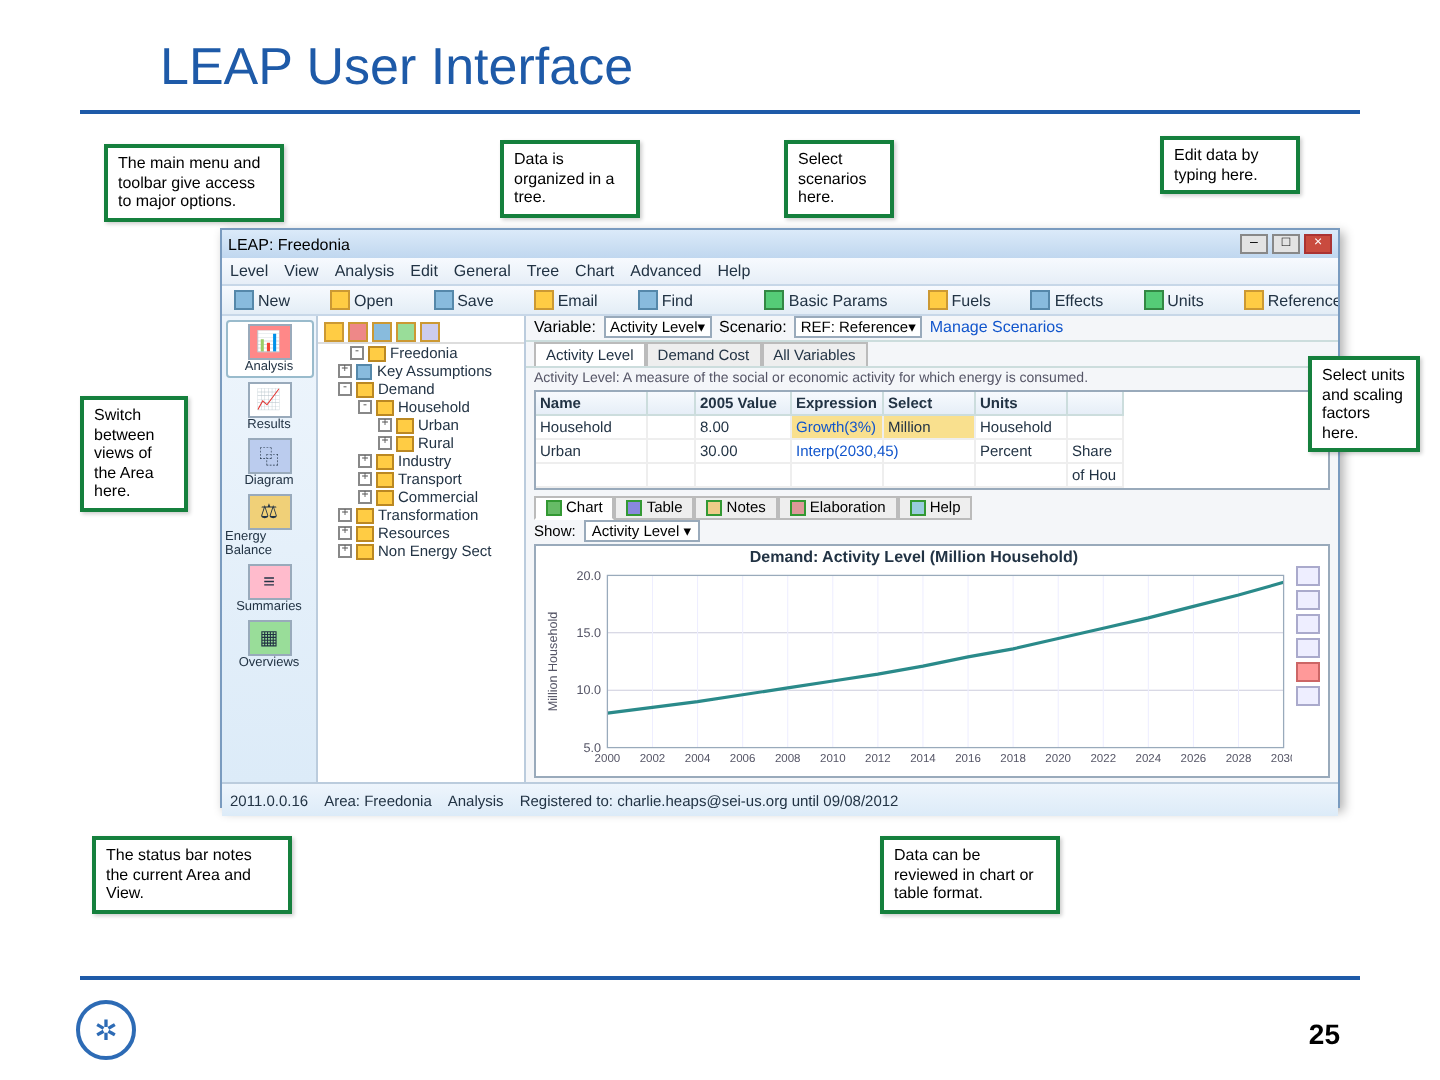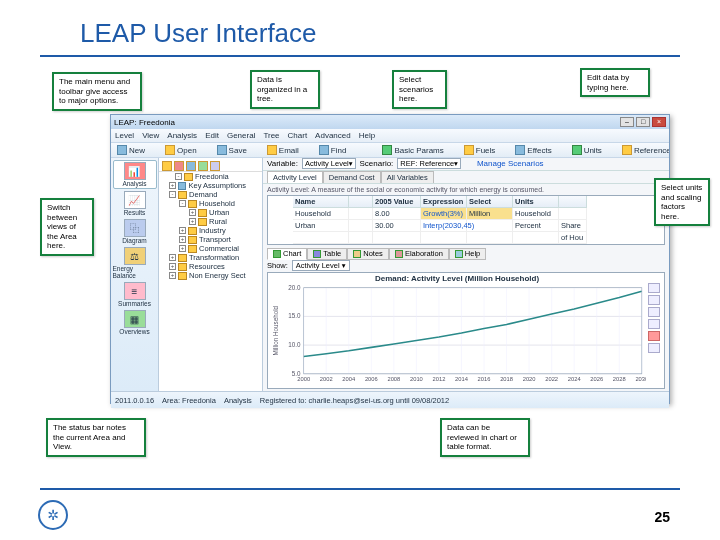--- a/index.html
+++ b/index.html
@@ -43,27 +43,27 @@
   .tree-toolbar span{ width:10px; height:10px; background:#fc4; border:1px solid #c93;}
   .node { display:flex; align-items:center; gap:2px; padding:0 16px; font-size:7.5px; color:#234; white-space:nowrap;}
   .node .pm { width:7px; height:7px; border:1px solid #888; font-size:6px; line-height:5px; text-align:center; color:#555;}
   .node .fico { width:9px; height:8px; background:#fc4; border:1px solid #b82;}
   .node.blue .fico { background:#8bd; border-color:#58a;}
   .indent1{ padding-left:10px;} .indent2{ padding-left:20px;} .indent3{ padding-left:30px;}
 
   .main { flex:1; background:#f4f6f9; display:flex; flex-direction:column; }
   .varrow { height:14px; display:flex; align-items:center; gap:4px; padding:0 4px; border-bottom:1px solid #cdd;}
   .varrow select, .varrow .sel { font-size:7.5px; background:#fff; border:1px solid #9ab; padding:0 2px; height:11px; display:inline-flex; align-items:center;}
-  .varrow .lk { color:#15c; cursor:pointer;margin-left:12px; }
+  .varrow .lk { color:#15c; cursor:pointer; }
   .tabstrip { height:13px; display:flex; gap:0; padding:0 4px; border-bottom:1px solid #cdd; align-items:flex-end;}
   .tab { font-size:7.5px; padding:1px 5px; border:1px solid #bbb; border-bottom:none; background:#eee; color:#234;}
   .tab.active { background:#fff; }
   .hint { font-size:7px; color:#556; padding:2px 4px; }
   .grid { margin:0 4px; border:1px solid #9ab; background:#fff; font-size:7.5px;}
-  .grid .hdr, .grid .row { display:grid; grid-template-columns: 56px 24px 48px 46px 46px 46px 28px; margin-left: 25px; }
+  .grid .hdr, .grid .row { display:grid; grid-template-columns: 56px 24px 48px 46px 46px 46px 28px; }
   .grid .hdr div { background:linear-gradient(#f7fafe,#e6eef7); border-right:1px solid #cdd; border-bottom:1px solid #cdd; padding:1px 2px; font-weight:600; color:#234;}
   .grid .row div { border-right:1px solid #eee; border-bottom:1px solid #eee; padding:1px 2px; color:#234; white-space:nowrap;}
   .grid .row .sel { background:#f9e08e; }
   .grid .row .linkc { color:#15c; }
   .chartarea { flex:1; margin:3px 4px 2px 4px; display:flex; flex-direction:column;}
   .ctabs { height:12px; display:flex; gap:0; }
   .ctab { font-size:7.5px; padding:0 5px; border:1px solid #bbb; background:#eee; display:flex; align-items:center; gap:2px;}
   .ctab.active{ background:#fff; border-bottom:1px solid #fff;}
   .ctab .ci{ width:8px;height:8px; background:#6b6; border:1px solid #393;}
   .ctab:nth-child(2) .ci{background:#88d;}

